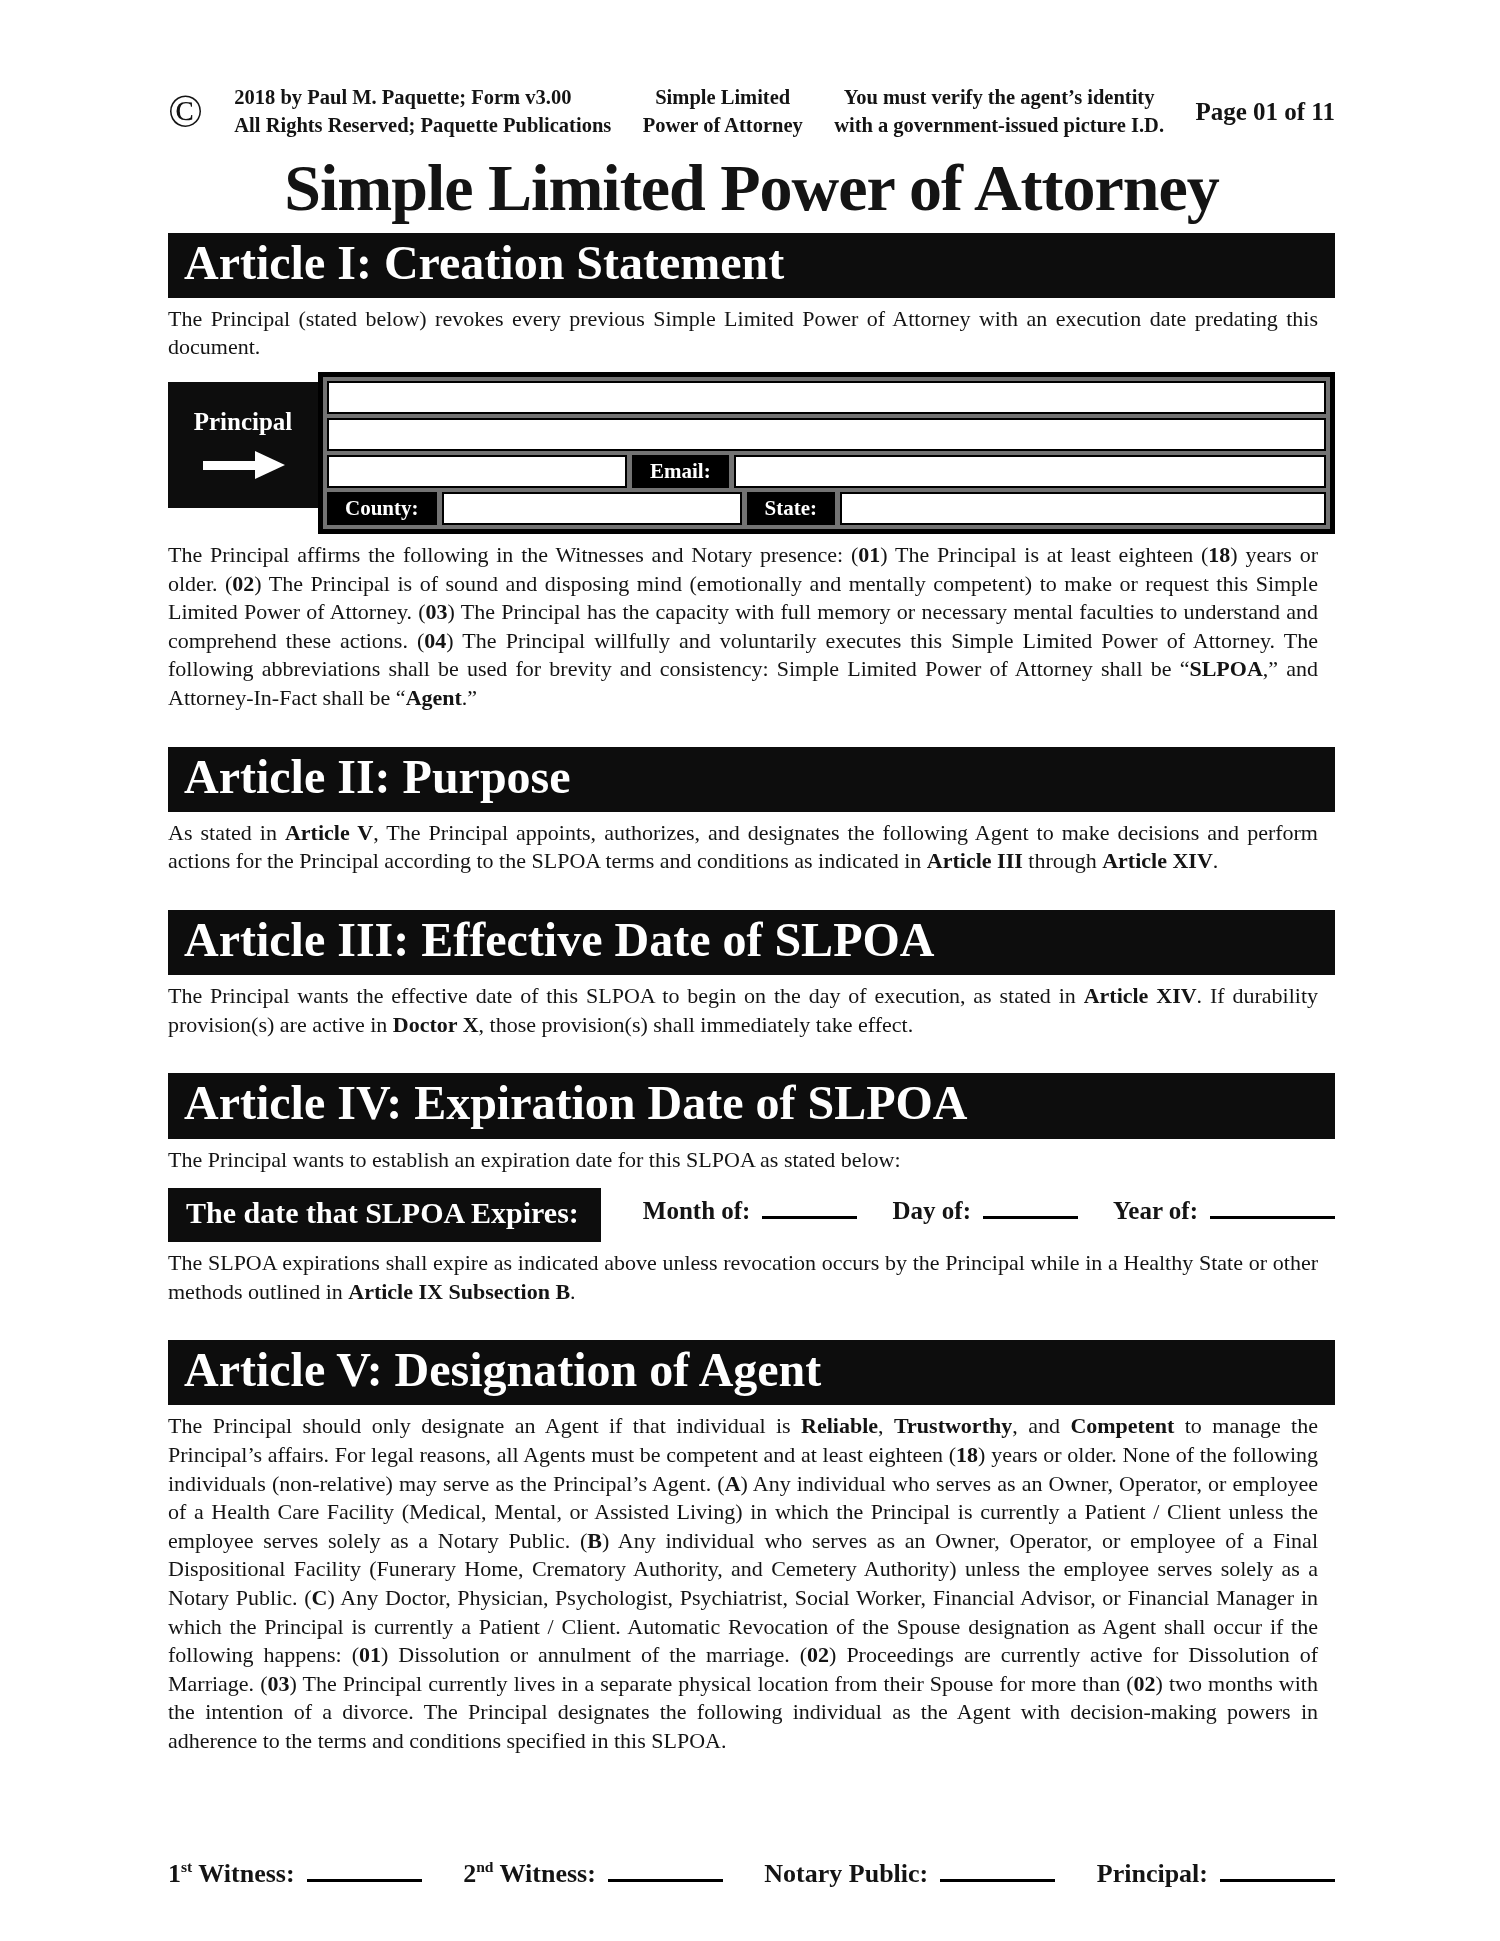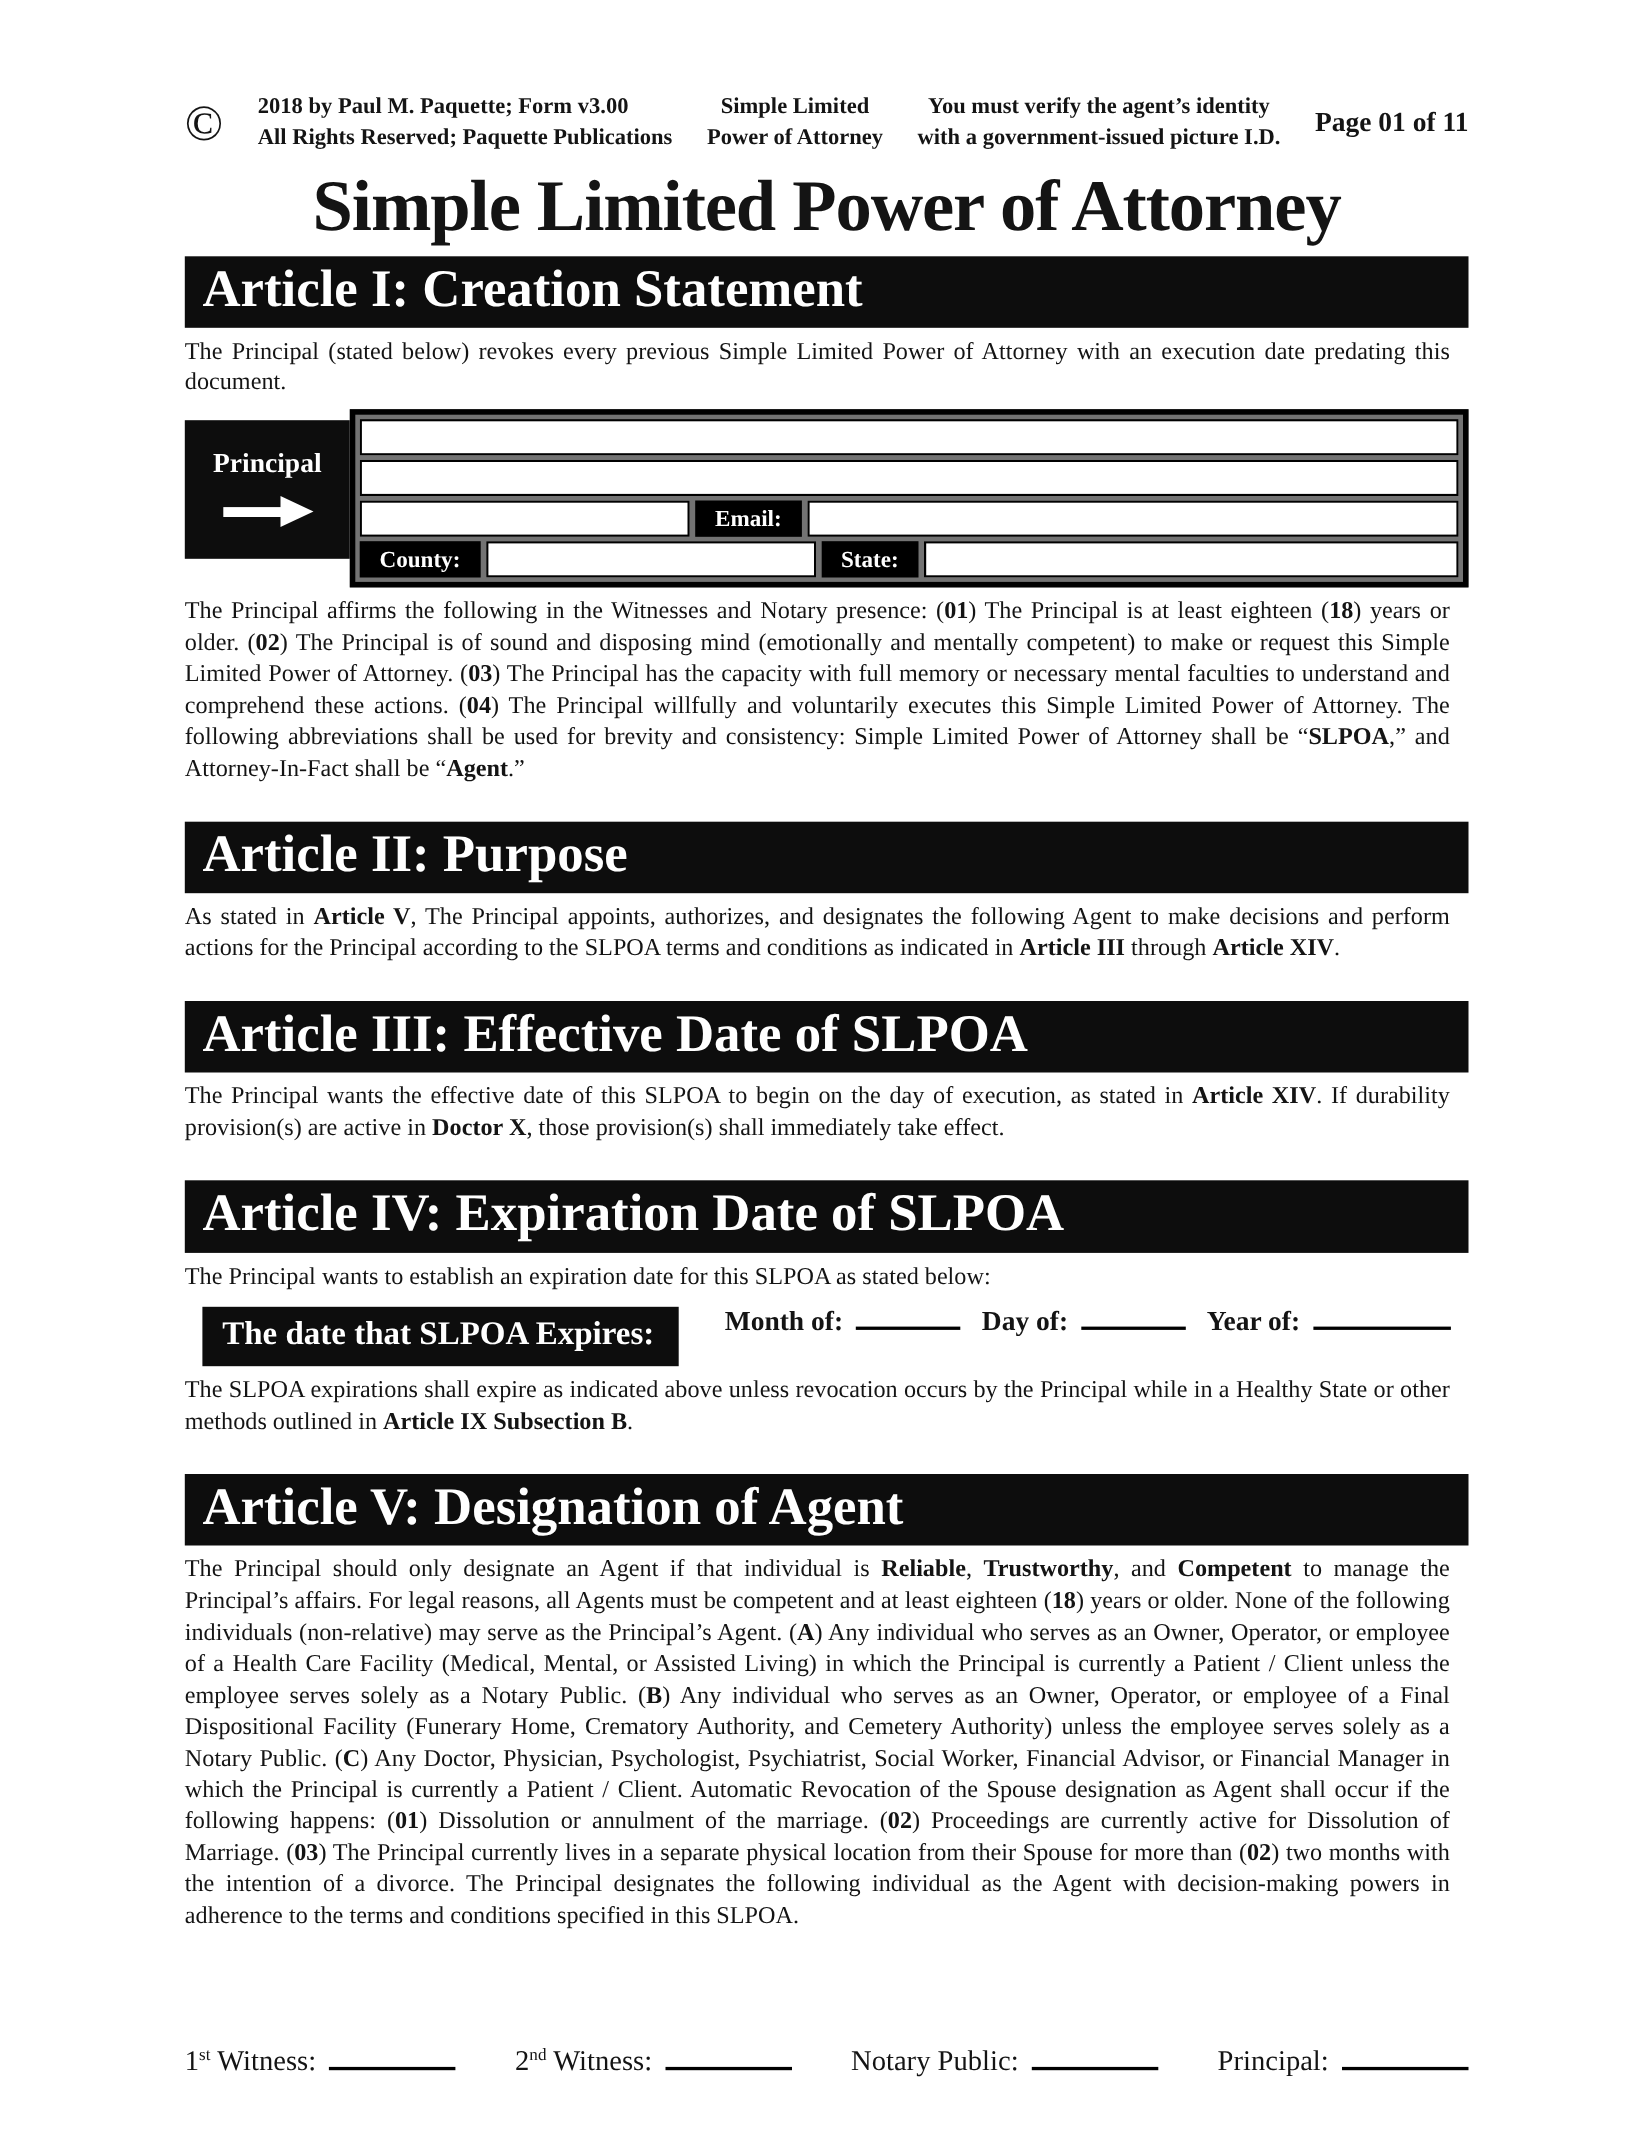--- a/index.html
+++ b/index.html
@@ -33,30 +33,30 @@
     font-weight:bold;font-size:22.5px;white-space:nowrap;}
   .fbox{flex:1;border:5px solid #000;padding:4px;display:flex;flex-direction:column;gap:4px;background:#737373;}
   .frow{display:flex;gap:5px;height:33px;}
   .finput{flex:1;border:2px solid #000;background:#fff;height:100%;font-size:20px;padding:0 8px;
     font-family:inherit;min-width:0;box-sizing:border-box;border-radius:0;outline:none;}
   .finput.phone{flex:0 0 300px;}
   .finput.county{flex:0 0 300px;}
   .flabel{background:#000;color:#fff;font-weight:bold;font-size:21px;display:flex;align-items:center;
     padding:0 18px;white-space:nowrap;}
   
-  .expire-row{display:flex;align-items:flex-start;margin:14px 16px 2px;}
+  .expire-row{display:flex;align-items:center;margin:14px 0 2px;}
   .expire-box{background:#0d0d0d;color:#fff;font-weight:bold;font-size:30px;padding:8px 22px 12px 18px;white-space:nowrap;}
   .expire-fields{flex:1;display:flex;align-items:baseline;justify-content:space-between;
     padding:0 0 8px 42px;font-weight:bold;font-size:25px;}
   .exp-group{display:flex;align-items:baseline;}
   .blank{display:inline-block;border-bottom:3px solid #000;height:2px;margin-left:12px;}
   .w-month{width:95px;}.w-day{width:95px;}.w-year{width:125px;}
   
   .footer{position:absolute;left:168px;right:165px;bottom:52px;display:flex;align-items:flex-end;
-    justify-content:space-between;font-weight:normal;font-size:26px;gap:11px;}
+    justify-content:space-between;font-weight:bold;font-size:26px;gap:11px;}
   .sig-group{display:flex;align-items:baseline;}
   .w-sig{width:115px;border-bottom:3px solid #000;}
 </style>
 </head>
 <body>
 
 <div class="page">
 
   <div class="hdr">
     <div class="hdr-c">©</div>

